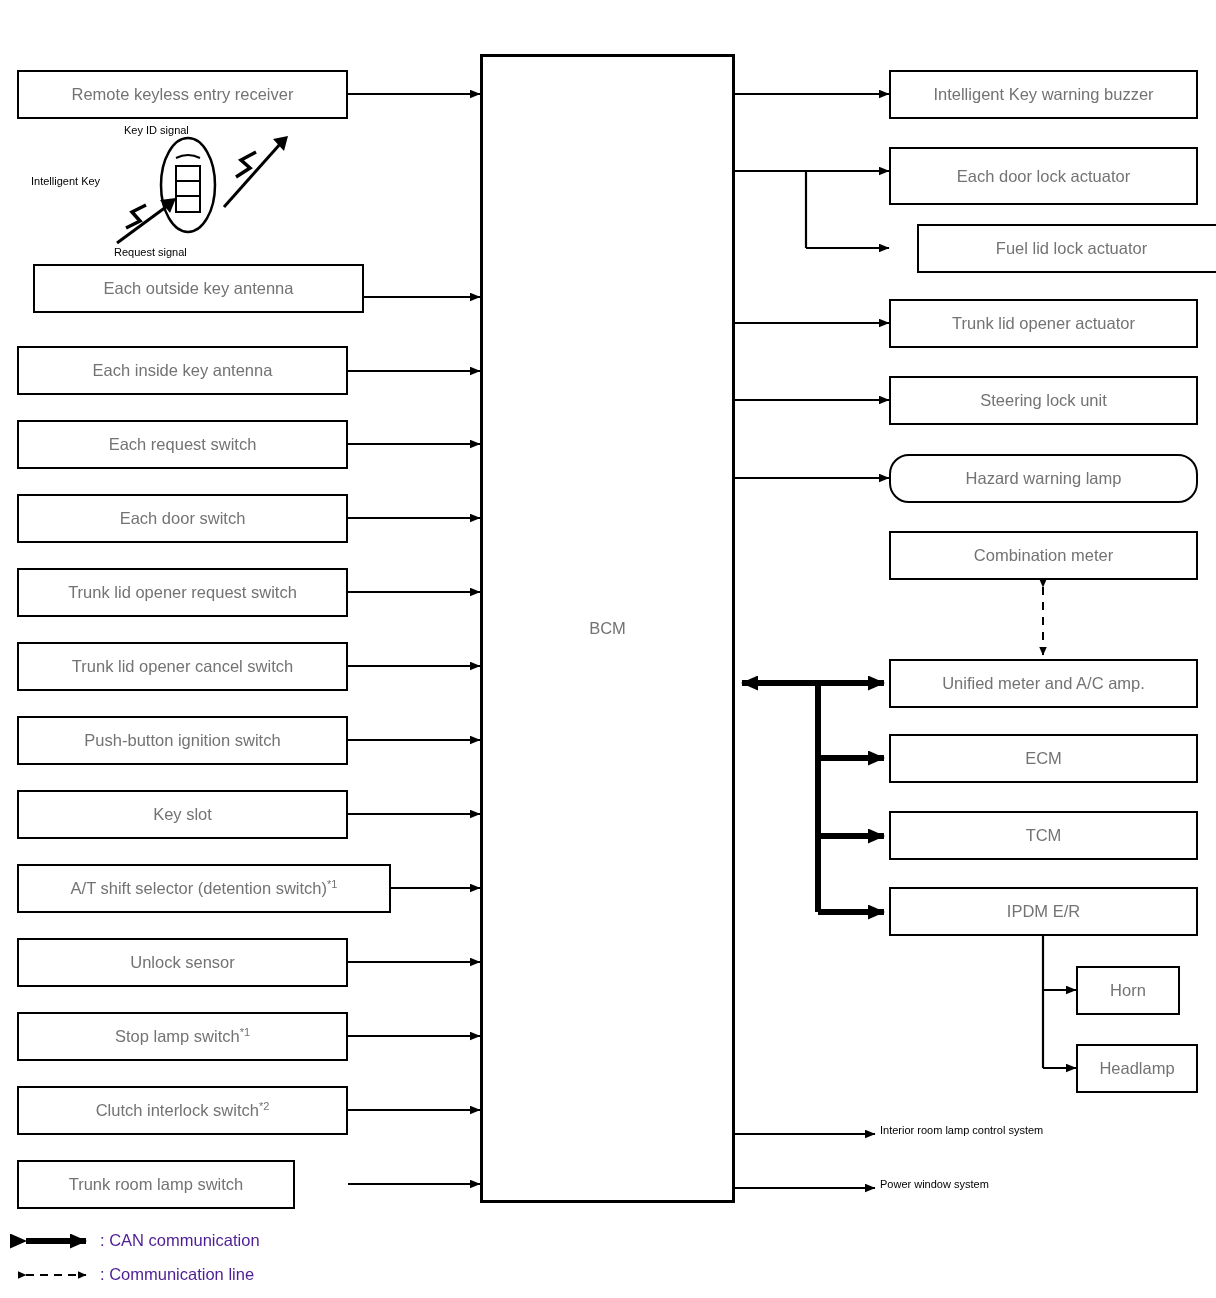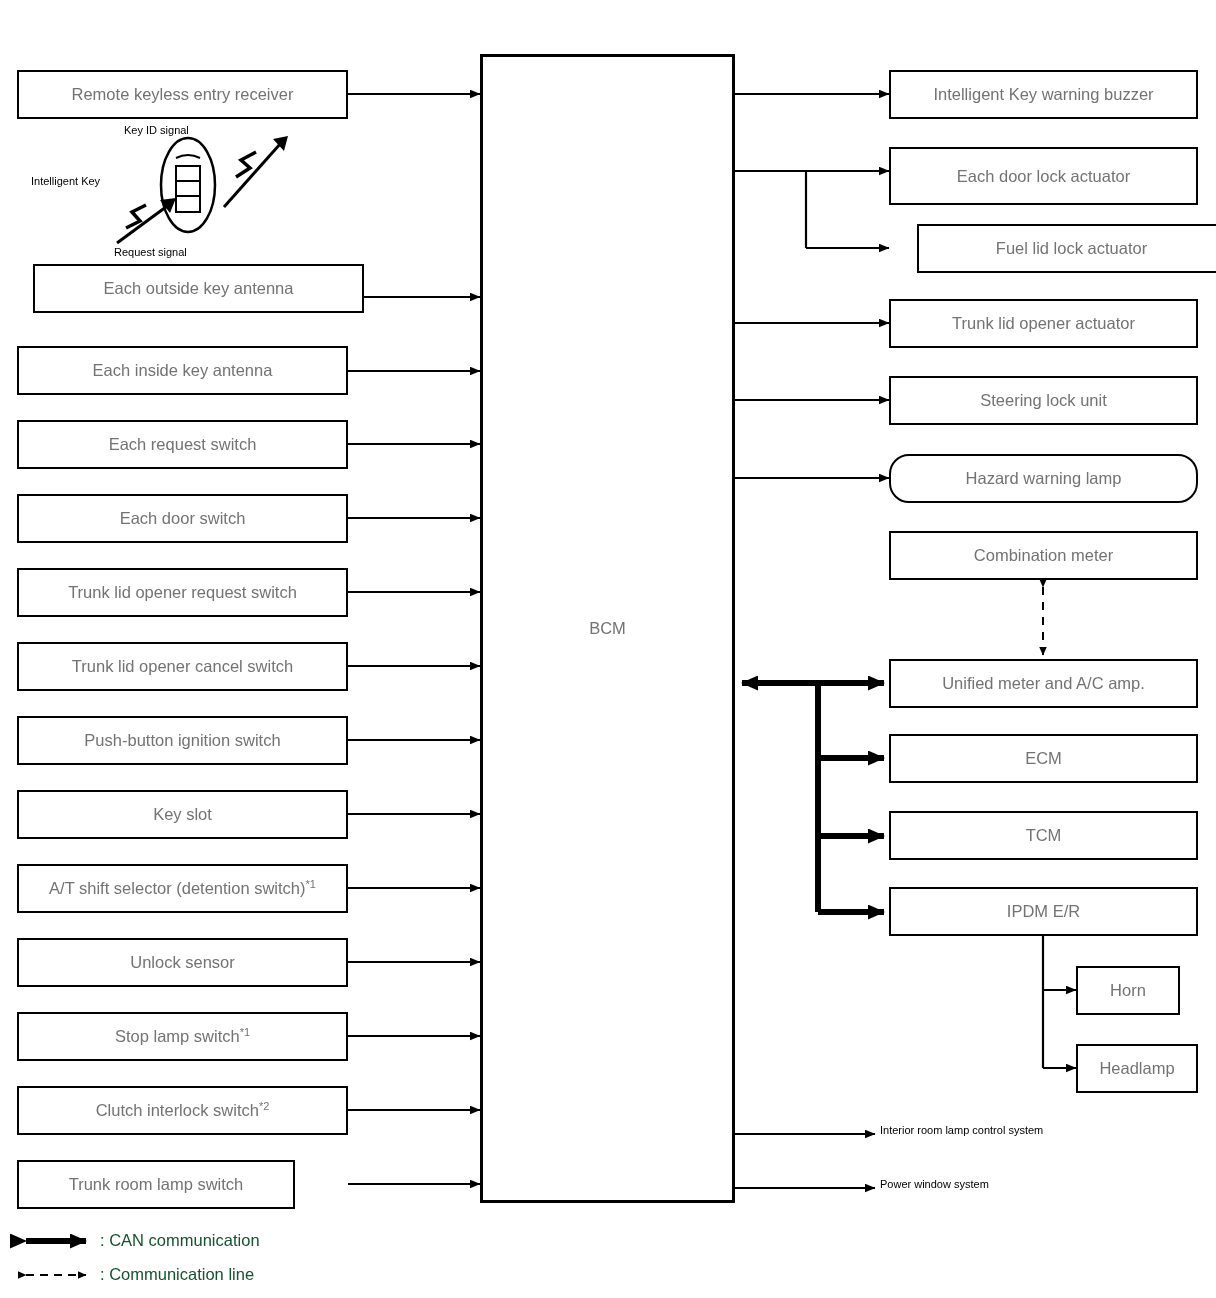--- a/index.html
+++ b/index.html
@@ -5,21 +5,21 @@
   html,body{margin:0;padding:0;background:#ffffff;}
   body{width:1216px;height:1298px;overflow:hidden;
        font-family:"Liberation Sans","DejaVu Sans",sans-serif;}
   #stage{position:relative;width:1216px;height:1298px;background:#fff;}
   svg#wires{position:absolute;left:0;top:0;width:1216px;height:1298px;}
   .node{position:absolute;box-sizing:border-box;background:#fff;border:2.5px solid #000;
         display:flex;align-items:center;justify-content:center;text-align:center;
         font-size:16.5px;color:#737373;line-height:1.15;padding:0 6px;}
   .node.bcm{border-width:3px;}
   .freetext{position:absolute;font-size:11px;color:#000000;white-space:nowrap;}
-  .legtext{position:absolute;font-size:16.5px;color:#14532d;white-space:nowrap;}
+  .legtext{position:absolute;font-size:16.5px;color:#4c1d95;white-space:nowrap;}
   sup{font-size:11px;vertical-align:super;line-height:0;}
 </style>
 </head>
 <body>
 
 <div id="stage">
 
   <svg id="wires" viewBox="0 0 1216 1298">
     <defs>
       <marker id="ah" markerWidth="11" markerHeight="9" refX="10.5" refY="4.5" orient="auto" markerUnits="userSpaceOnUse">
@@ -140,21 +140,21 @@
   </div>
   <div class="node" style="left:17px;top:642px;width:331px;height:49px;">
     <span>Trunk lid opener cancel switch</span>
   </div>
   <div class="node" style="left:17px;top:716px;width:331px;height:49px;">
     <span>Push-button ignition switch</span>
   </div>
   <div class="node" style="left:17px;top:790px;width:331px;height:49px;">
     <span>Key slot</span>
   </div>
-  <div class="node" style="left:17px;top:864px;width:331px;height:49px;">
+  <div class="node" style="left:17px;top:864px;width:374px;height:49px;">
     <span><span>A/T shift selector (detention switch)</span><sup>*1</sup></span>
   </div>
   <div class="node" style="left:17px;top:938px;width:331px;height:49px;">
     <span>Unlock sensor</span>
   </div>
   <div class="node" style="left:17px;top:1012px;width:331px;height:49px;">
     <span><span>Stop lamp switch</span><sup>*1</sup></span>
   </div>
   <div class="node" style="left:17px;top:1086px;width:331px;height:49px;">
     <span><span>Clutch interlock switch</span><sup>*2</sup></span>

